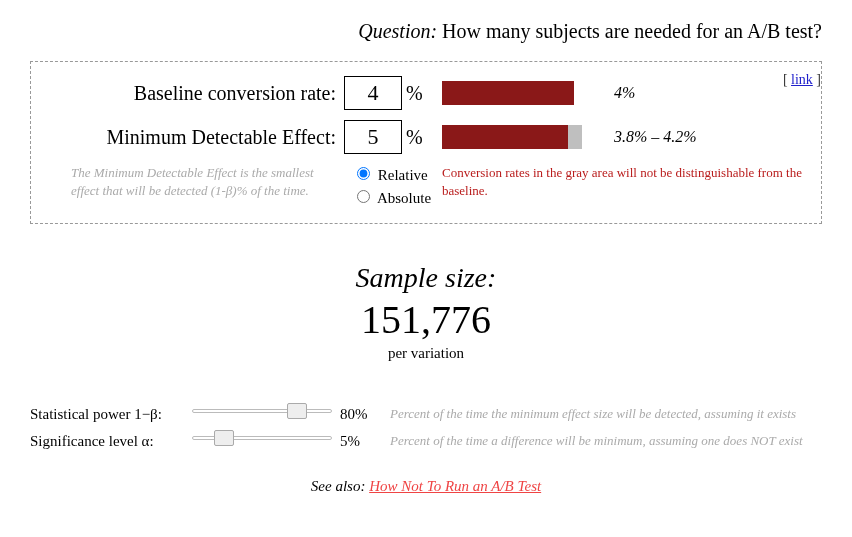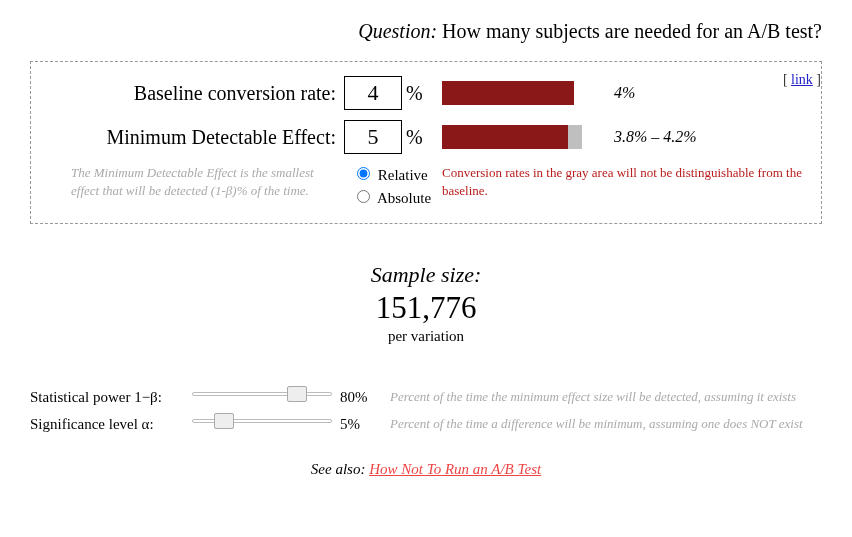--- a/index.html
+++ b/index.html
@@ -110,22 +110,22 @@
   font-size: 13px;
   color: #b91c1c;
   line-height: 1.4;
   flex: 1;
   padding-left: 6px;
 }
 .result {
   text-align: center;
   margin-top: 38px;
 }
-.result .ss-label { font-style: italic; font-size: 22px; text-align: center; }
-.result .ss-value { font-size: 31px; margin: 2px 0; }
+.result .ss-label { font-style: italic; font-size: 28px; text-align: center; }
+.result .ss-value { font-size: 40px; margin: 2px 0; }
 .result .ss-per { font-size: 15px; }
 .sliders {
   margin-top: 44px;
 }
 .slider-row {
   display: flex;
   align-items: flex-start;
   font-size: 15px;
   margin-bottom: 10px;
   margin-top: 6px;

